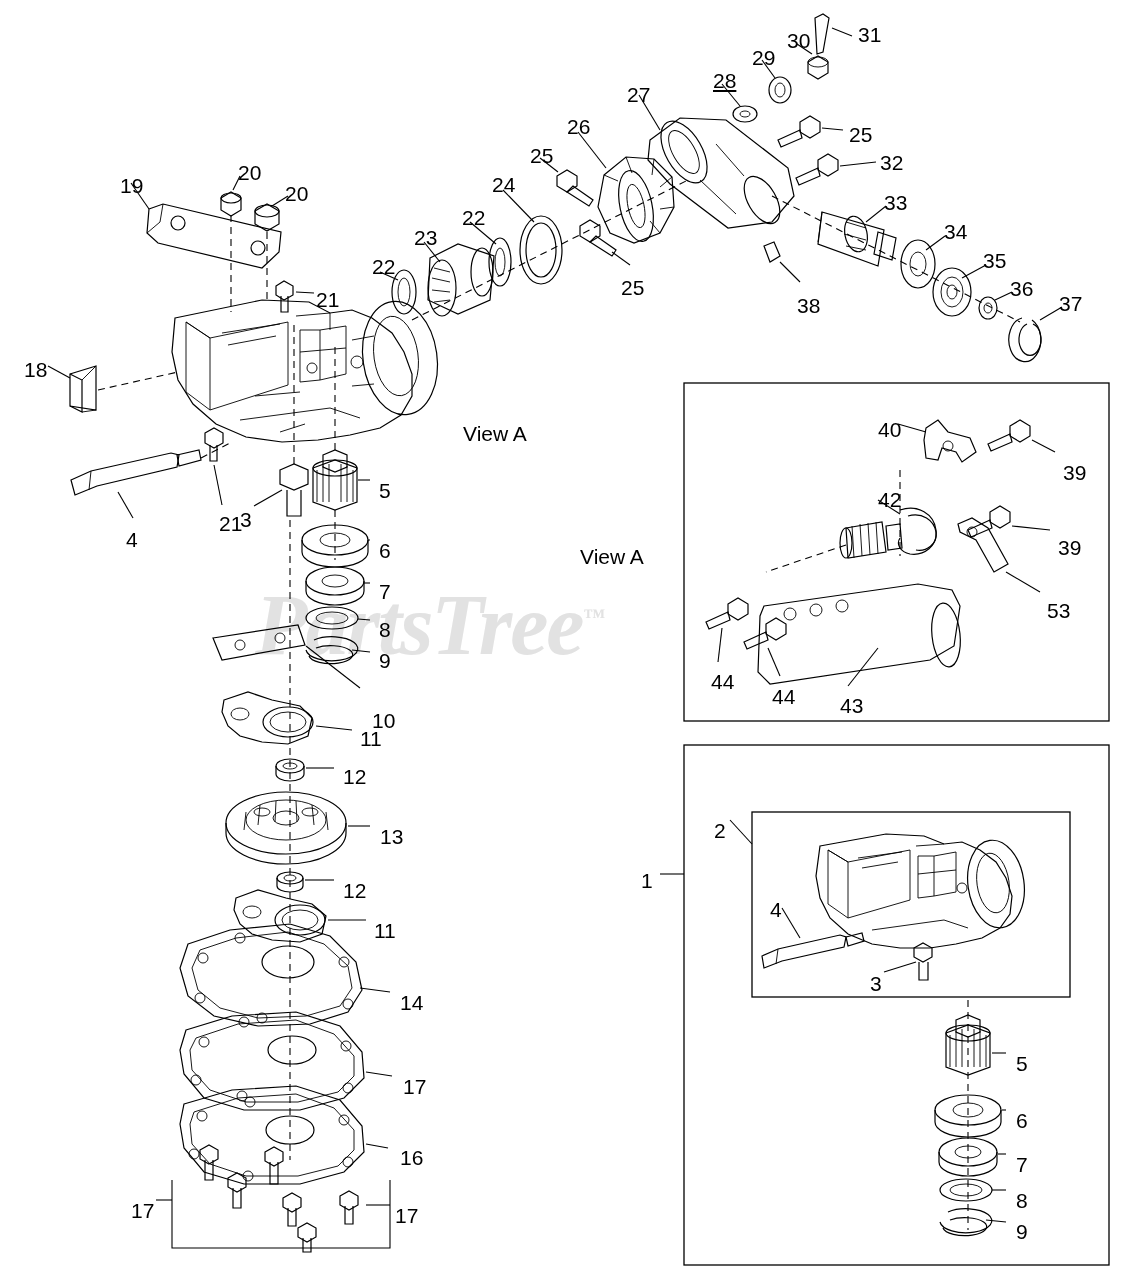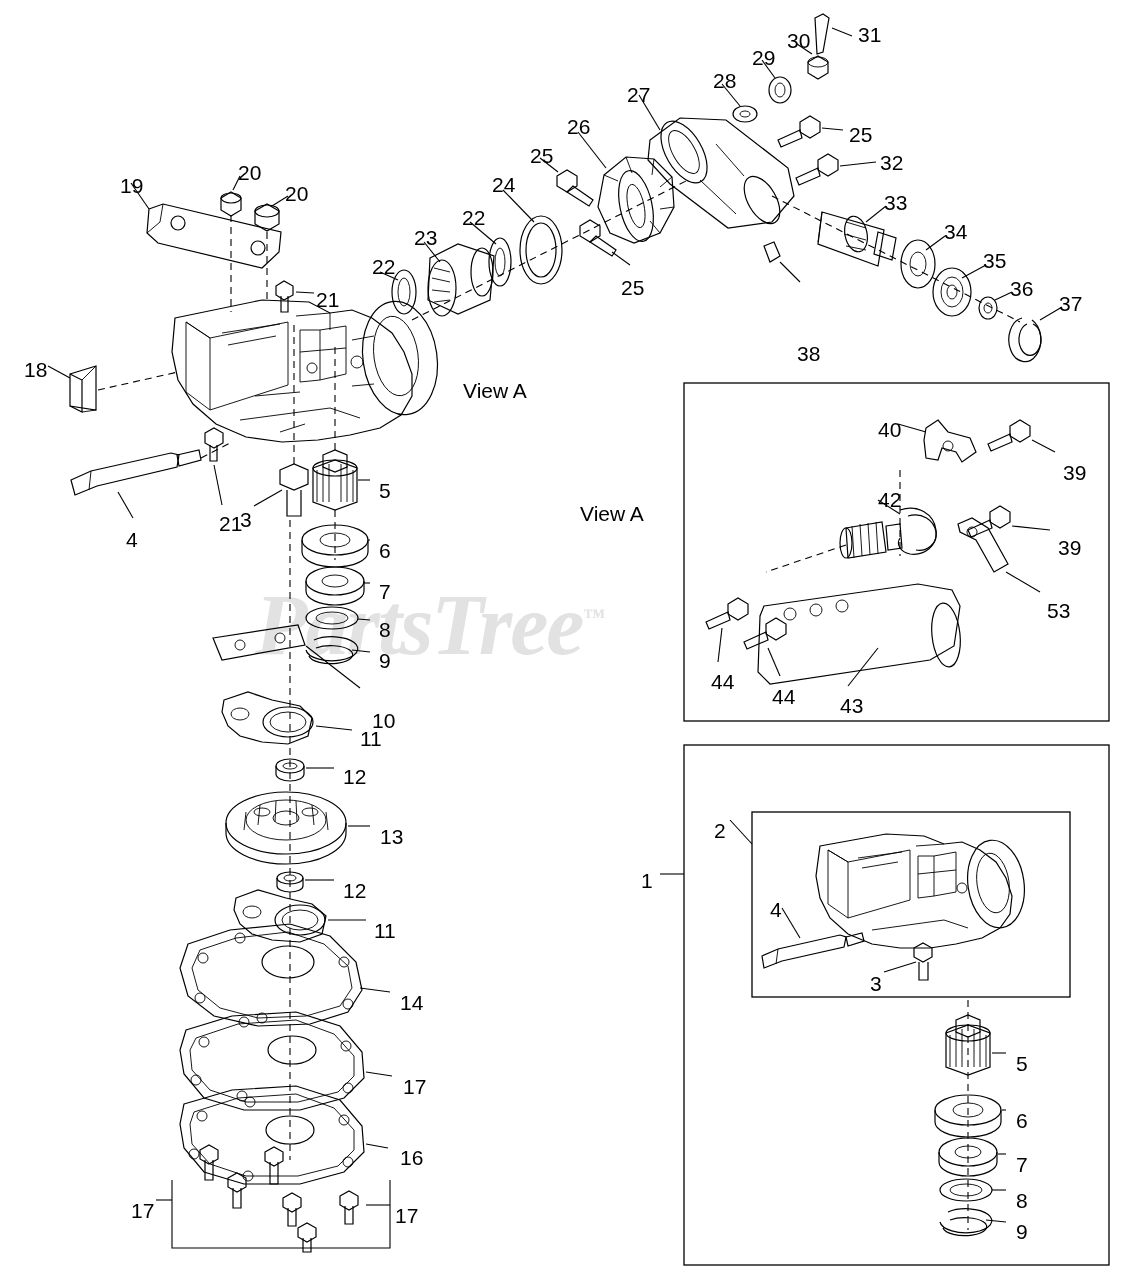--- a/index.html
+++ b/index.html
@@ -20,20 +20,21 @@
     white-space:nowrap;
     line-height:1;
   }
   .viewlbl{
     position:absolute;
     font-family:"Liberation Sans", sans-serif;
     font-size:21px;
     color:#000;
     white-space:nowrap;
     line-height:1;
+    margin-top:43px;
   }
   .wm{
     position:absolute;
     left:255px;top:575px;
     font-family:"Liberation Serif", serif;
     font-size:86px;
     font-style:italic;
     font-weight:700;
     color:#e2e2e2;
     letter-spacing:-2px;
@@ -467,31 +468,31 @@
   <div class="lbl" style="left:219px;top:513px;">21</div>
   <div class="lbl" style="left:372px;top:256px;">22</div>
   <div class="lbl" style="left:462px;top:207px;">22</div>
   <div class="lbl" style="left:414px;top:227px;">23</div>
   <div class="lbl" style="left:492px;top:174px;">24</div>
   <div class="lbl" style="left:530px;top:145px;">25</div>
   <div class="lbl" style="left:621px;top:277px;">25</div>
   <div class="lbl" style="left:849px;top:124px;">25</div>
   <div class="lbl" style="left:567px;top:116px;">26</div>
   <div class="lbl" style="left:627px;top:84px;">27</div>
-  <div class="lbl" style="left:713px;top:70px;">28</div>
+  <div class="lbl" style="left:713px;top:70px;text-decoration:underline;">28</div>
   <div class="lbl" style="left:752px;top:47px;">29</div>
   <div class="lbl" style="left:787px;top:30px;">30</div>
   <div class="lbl" style="left:858px;top:24px;">31</div>
   <div class="lbl" style="left:880px;top:152px;text-align:right;">32</div>
   <div class="lbl" style="left:884px;top:192px;">33</div>
   <div class="lbl" style="left:944px;top:221px;">34</div>
   <div class="lbl" style="left:983px;top:250px;">35</div>
   <div class="lbl" style="left:1010px;top:278px;">36</div>
   <div class="lbl" style="left:1059px;top:293px;">37</div>
-  <div class="lbl" style="left:797px;top:295px;margin-top:48px;">38</div>
+  <div class="lbl" style="left:797px;top:295px;">38</div>
   <div class="lbl" style="left:1063px;top:462px;">39</div>
   <div class="lbl" style="left:1058px;top:537px;">39</div>
   <div class="lbl" style="left:878px;top:419px;">40</div>
   <div class="lbl" style="left:1047px;top:600px;">53</div>
   <div class="lbl" style="left:866px;top:489px;margin-left:12px;">42</div>
   <div class="lbl" style="left:840px;top:695px;">43</div>
   <div class="lbl" style="left:711px;top:671px;">44</div>
   <div class="lbl" style="left:772px;top:686px;">44</div>
 
 </div>

